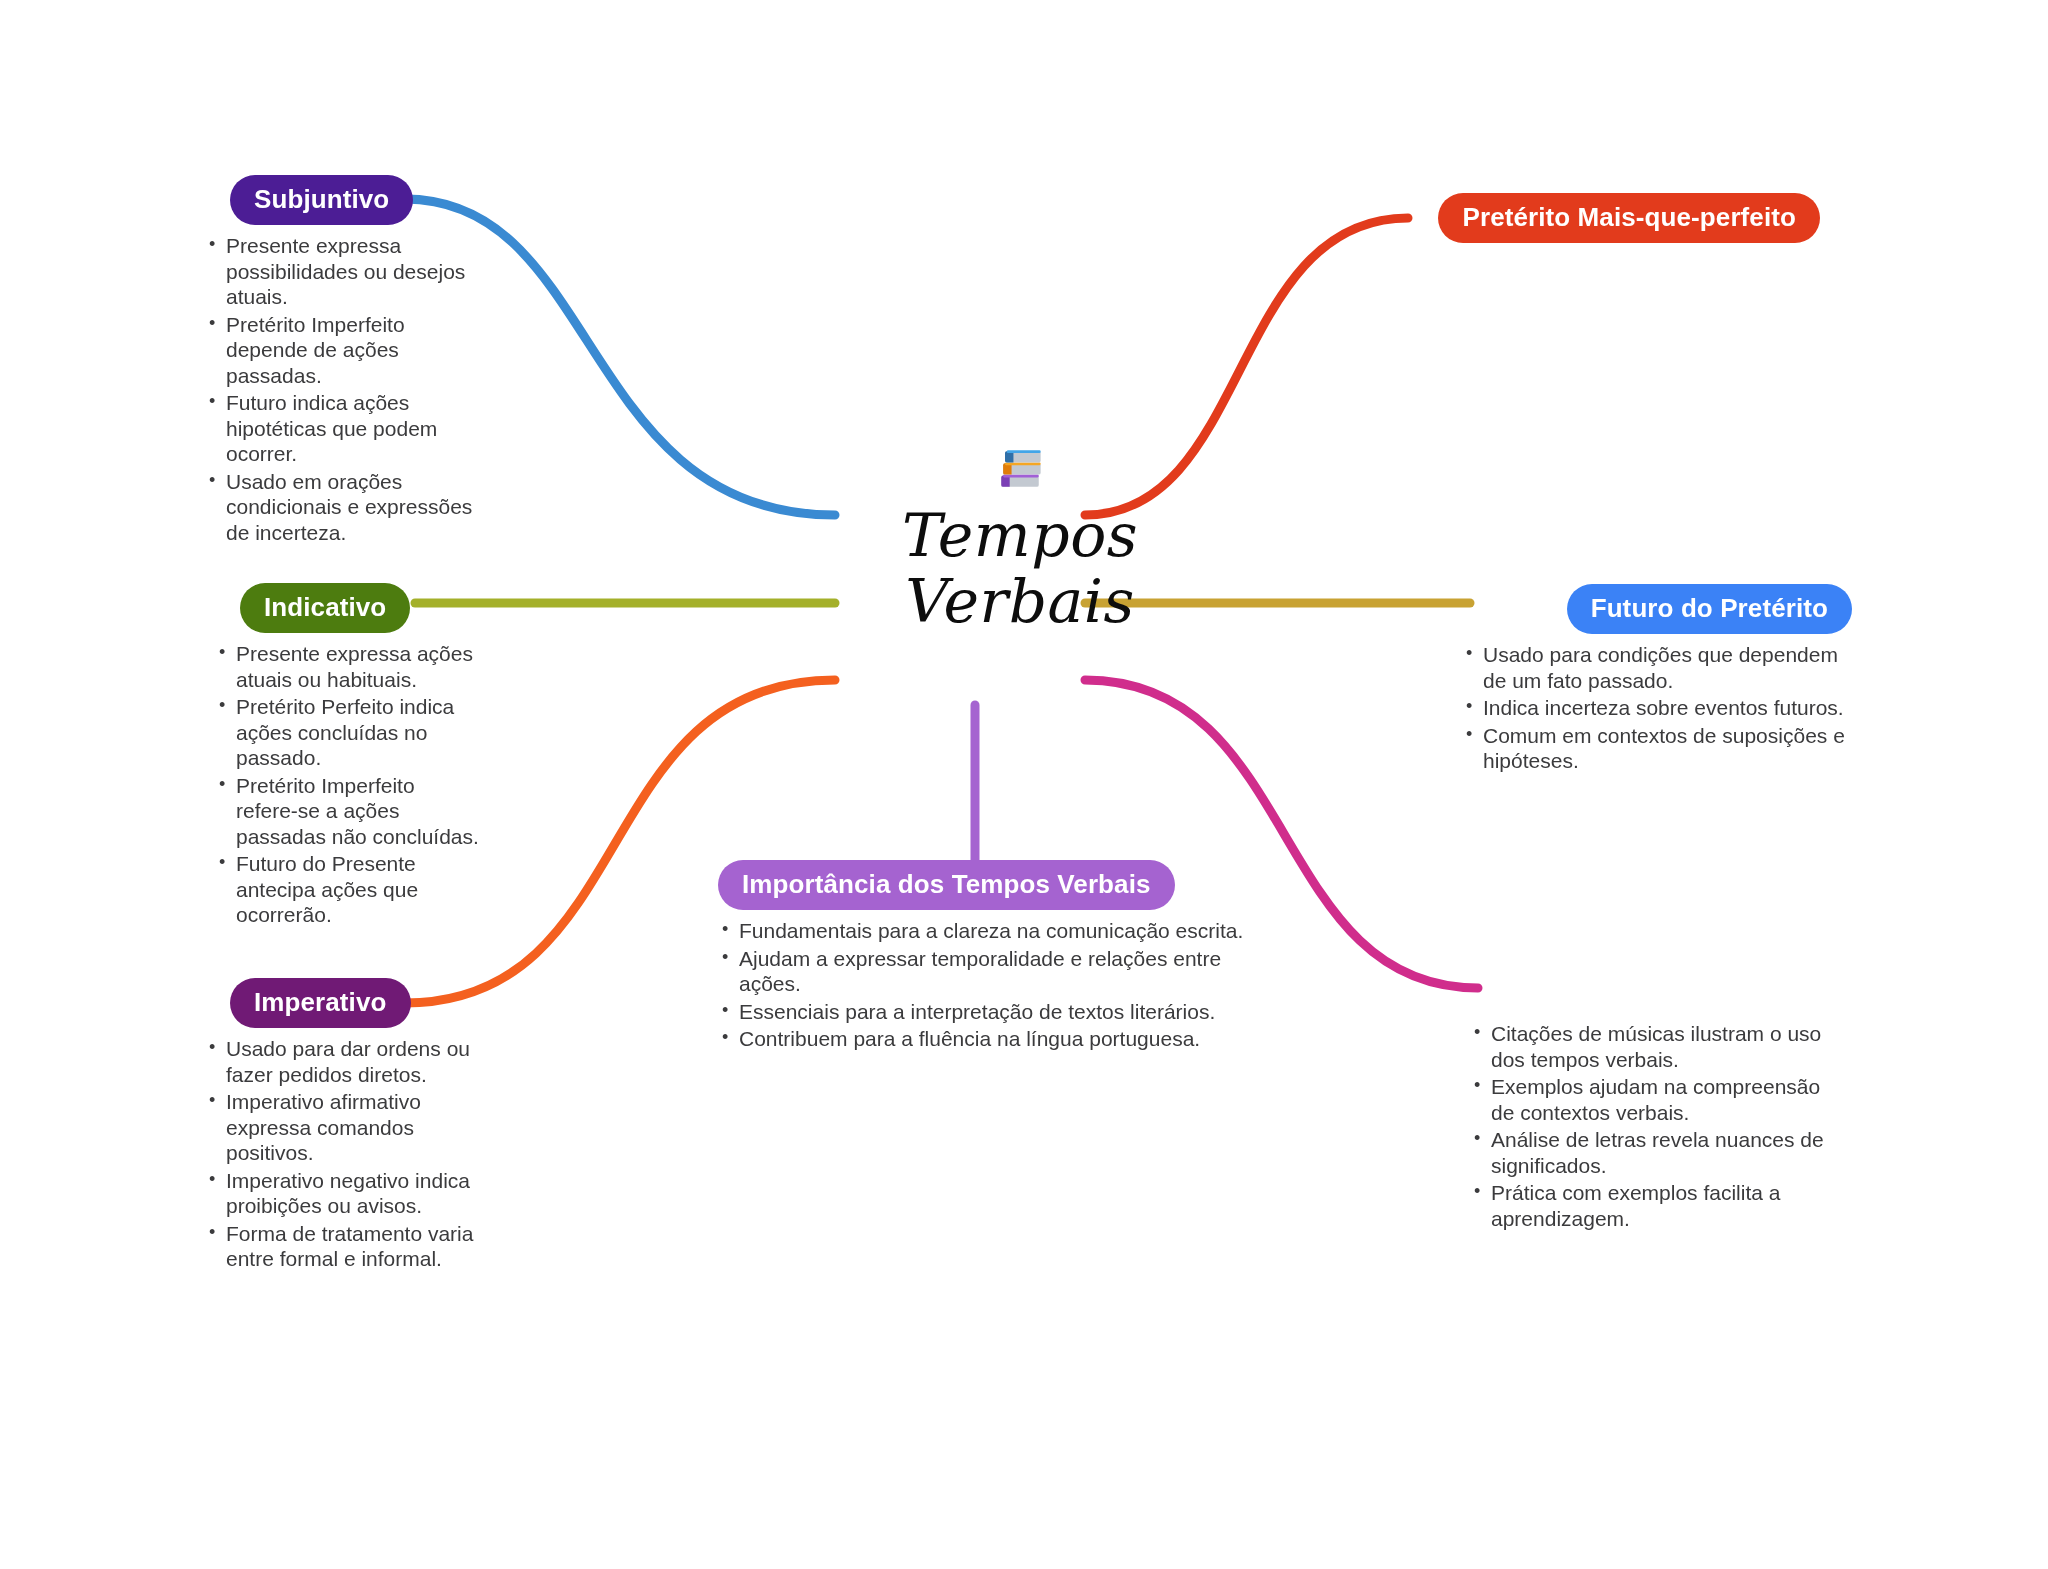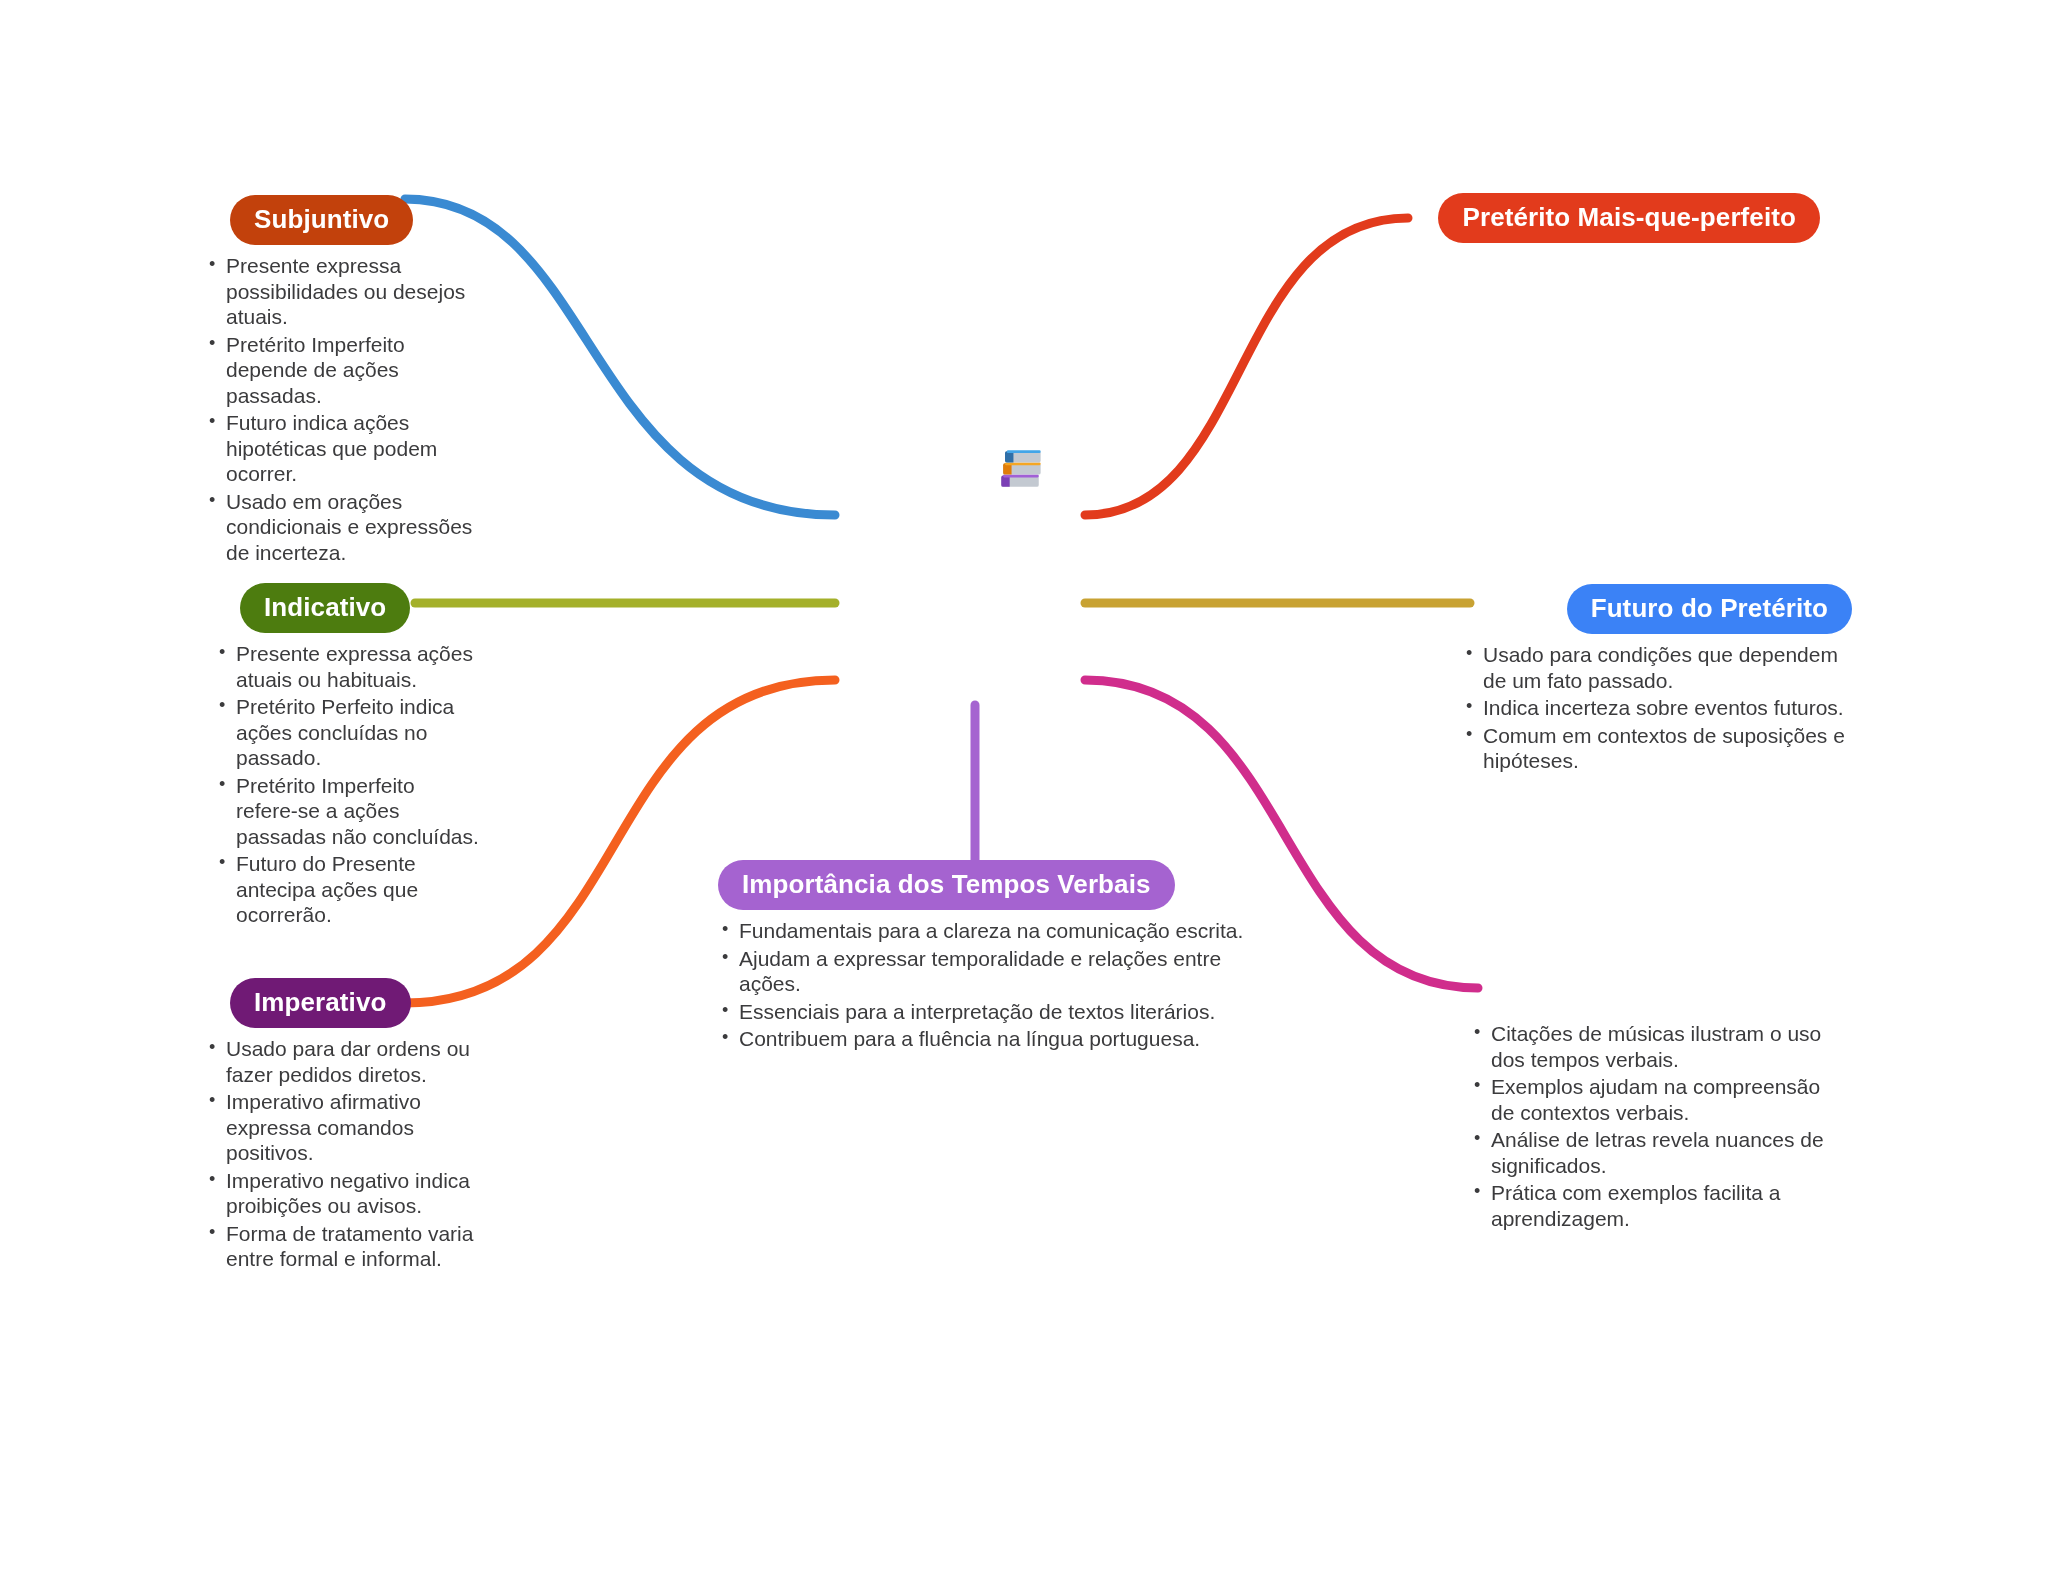--- a/index.html
+++ b/index.html
@@ -150,24 +150,26 @@
 
         <rect x="14" y="27" width="40" height="12" rx="2" fill="#c3c9d1"></rect>
         <path d="M14 29 a2 2 0 0 1 2-2 h7 v12 h-7 a2 2 0 0 1 -2 -2 z" fill="#e07d0a"></path>
         <rect x="16" y="26" width="38" height="3" rx="1.2" fill="#f5a623"></rect>
 
         <rect x="16" y="14" width="38" height="12" rx="2" fill="#c3c9d1"></rect>
         <path d="M16 16 a2 2 0 0 1 2-2 h7 v12 h-7 a2 2 0 0 1 -2 -2 z" fill="#2f6fa8"></path>
         <rect x="18" y="13" width="36" height="3" rx="1.2" fill="#42a5e8"></rect>
       </svg>
     </span>
+    <span class="hub-title">Tempos
+Verbais</span>
   </div>
 
   <div class="node" id="node-subjuntivo">
-    <span class="pill" style="background: #c2410c; margin-top: 20px;">Subjuntivo</span>
+    <span class="pill" style="background: #4c1d95;">Subjuntivo</span>
     <ul class="bullets">
       <li>Presente expressa possibilidades ou desejos atuais.</li>
       <li>Pretérito Imperfeito depende de ações passadas.</li>
       <li>Futuro indica ações hipotéticas que podem ocorrer.</li>
       <li>Usado em orações condicionais e expressões de incerteza.</li>
     </ul>
   </div>
 
   <div class="node align-right" id="node-mais-que-perfeito">
     <span class="pill" style="background: rgb(226, 59, 28);">Pretérito Mais-que-perfeito</span>

